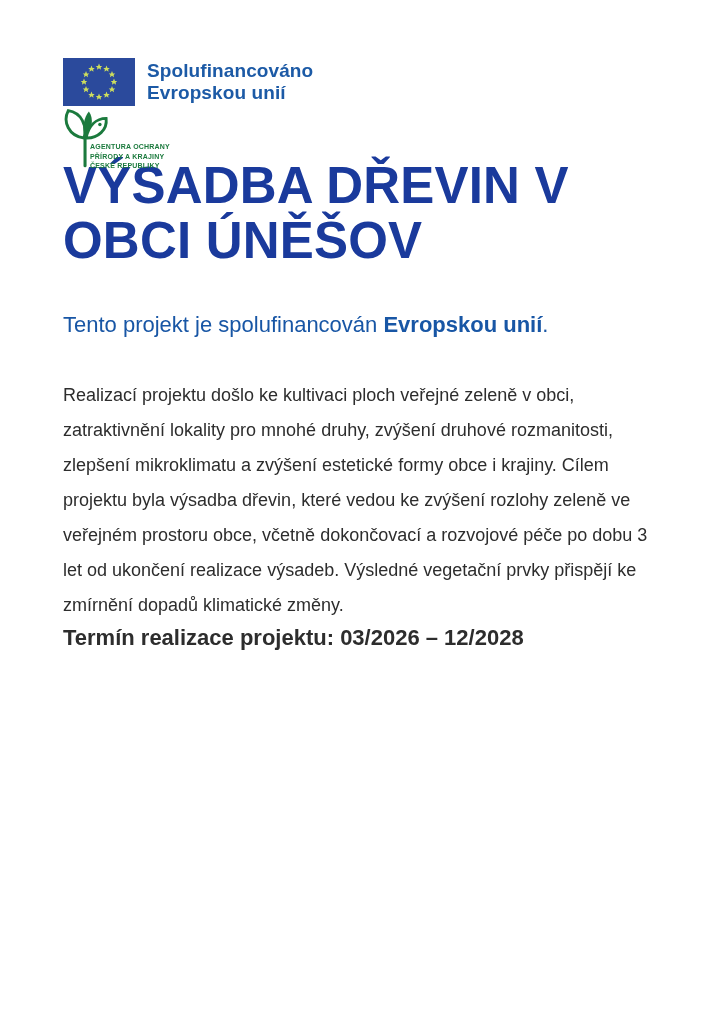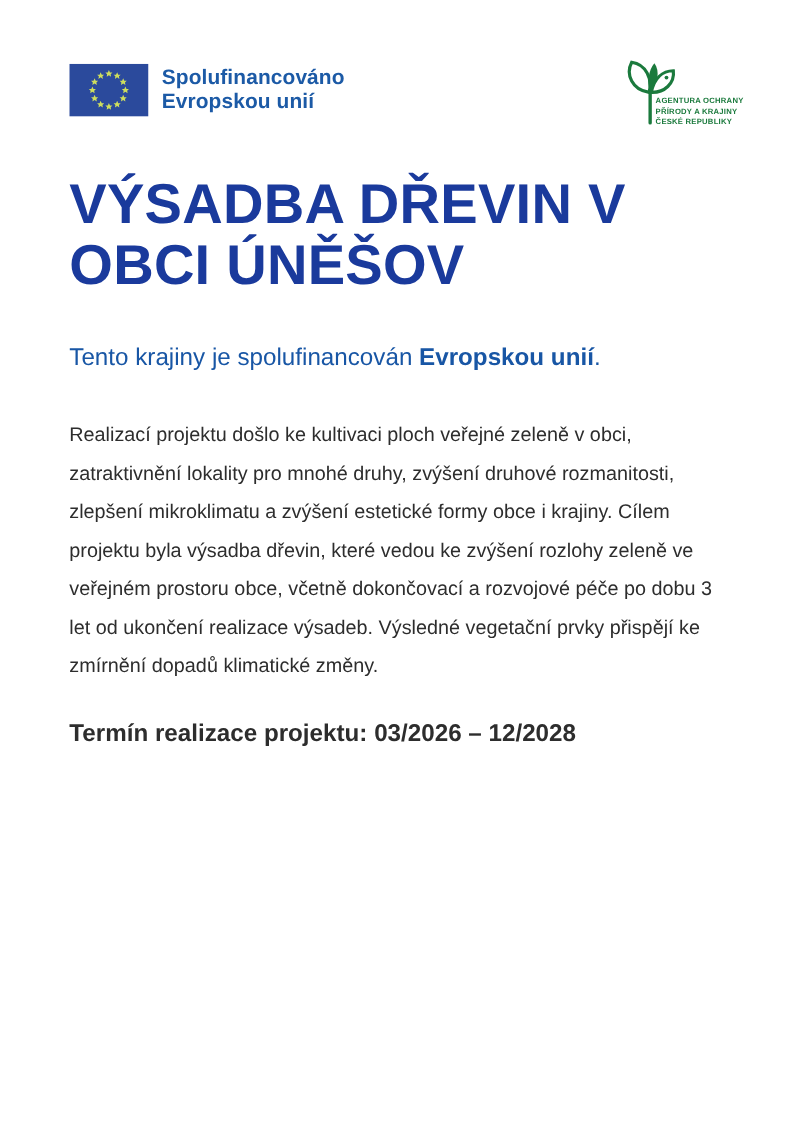--- a/index.html
+++ b/index.html
@@ -16,20 +16,21 @@
     height: 1024px;
     padding: 52px 60px 0 63px;
     background: var(--background, #fff);
   }
   
   .header {
     display: flex;
     justify-content: space-between;
     align-items: flex-start;
     height: 70px;
+    flex-direction: column;
   }
   .eu-logo { display: flex; align-items: flex-start; }
   .eu-flag { width: 72px; height: 48px; display: block; margin-top: 6px; }
   .eu-label {
     margin-left: 12px;
     margin-top: 8px;
     color: var(--label-blue, #1c5aa6);
     font-weight: bold;
     font-size: 19px;
     line-height: 22px;
@@ -67,21 +68,20 @@
   }
   .subtitle b { font-weight: bold; }
   .body-text {
     margin-top: 38px;
     width: 601px;
     color: var(--body-dark, #2d2d2d);
     font-size: 18px;
     line-height: 35px;
   }
   .term-line {
-    margin-top: 29px;
     width: 600px;
     color: var(--body-dark, #2d2d2d);
     font-size: 22px;
     line-height: 30px;
     font-weight: bold;
   }
 </style>
 </head>
 <body>
 
@@ -132,19 +132,19 @@
         <div>AGENTURA OCHRANY</div>
         <div>PŘÍRODY A KRAJINY</div>
         <div>ČESKÉ REPUBLIKY</div>
       </div>
     </div>
 
   </div>
 
   <h1 class="title">VÝSADBA DŘEVIN V OBCI ÚNĚŠOV</h1>
 
-  <p class="subtitle"><span>Tento krajiny je spolufinancován </span><b>Evropskou unií</b><span>.</span></p>
+  <p class="subtitle"><span>Tento projekt je spolufinancován </span><b>Evropskou unií</b><span>.</span></p>
 
   <p class="body-text">Realizací projektu došlo ke kultivaci ploch veřejné zeleně v obci, zatraktivnění lokality pro mnohé druhy, zvýšení druhové rozmanitosti, zlepšení mikroklimatu a zvýšení estetické formy obce i krajiny. Cílem projektu byla výsadba dřevin, které vedou ke zvýšení rozlohy zeleně ve veřejném prostoru obce, včetně dokončovací a rozvojové péče po dobu 3 let od ukončení realizace výsadeb. Výsledné vegetační prvky přispějí ke zmírnění dopadů klimatické změny.</p>
 
   <p class="term-line">Termín realizace projektu: 03/2026 – 12/2028</p>
 
 </div>
 
 </body></html>

